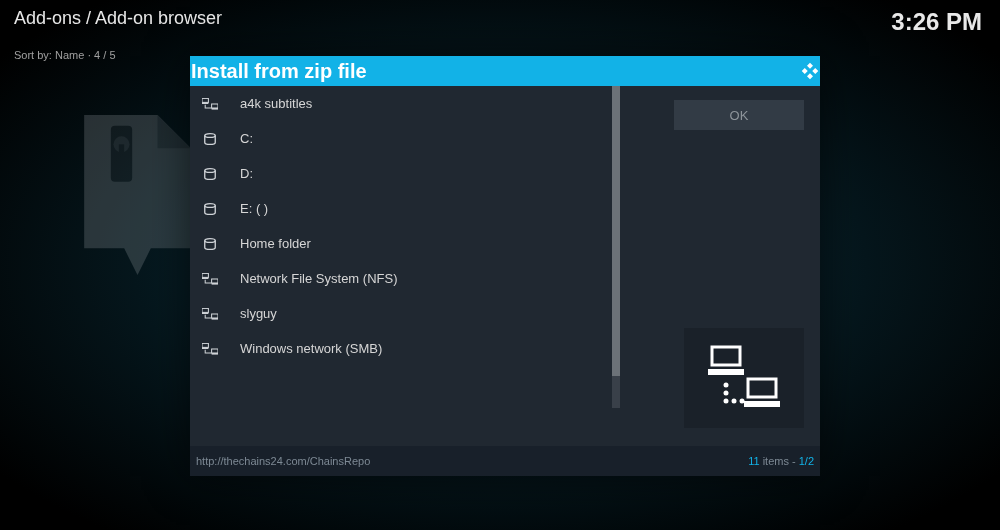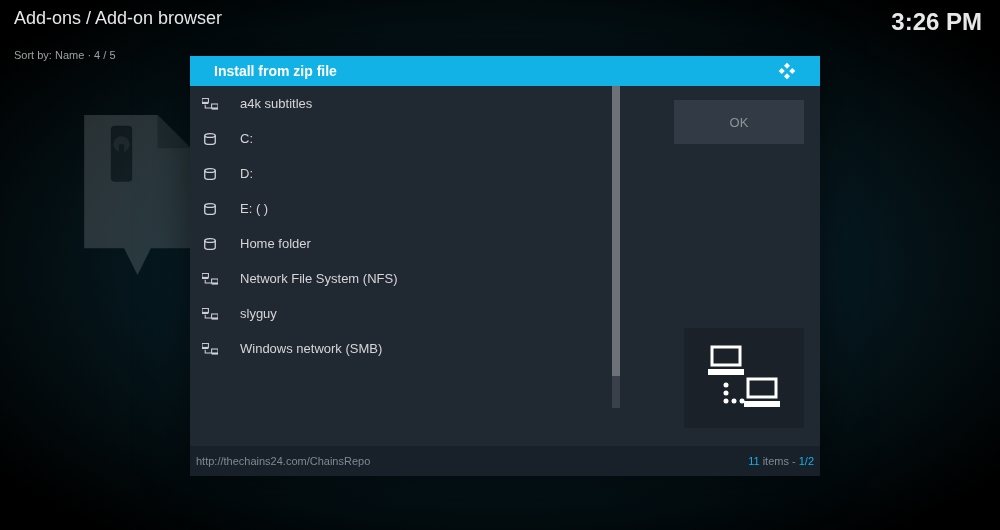--- a/index.html
+++ b/index.html
@@ -3,32 +3,32 @@
   <meta charset="utf-8">
   <style>
     *{margin:0;padding:0;box-sizing:border-box;font-family:Arial,Helvetica,sans-serif}
     body{width:1000px;height:530px;background:radial-gradient(ellipse at center,#0d2933 0%,#061a21 45%,#000 90%);overflow:hidden;position:relative}
     .header{position:absolute;top:8px;left:14px;color:#e8e8e8}
     .header .title{font-size:18px;font-weight:400}
     .header .sub{font-size:11px;color:#a0a0a0;margin-top:20px}
     .clock{position:absolute;top:8px;right:18px;color:#e8e8e8;font-size:24px;font-weight:700}
     .bg-zip{position:absolute;left:70px;top:115px;width:135px;height:160px;opacity:0.25}
     .dialog{position:absolute;left:190px;top:56px;width:630px;height:420px;background:#202831;box-shadow:0 0 40px rgba(0,0,0,0.6)}
-    .dialog-title{background:#12b2e7;color:#fff;height:30px;display:flex;align-items:center;justify-content:space-between;padding:0 24px;font-size:14px;font-weight:700}
+    .dialog-title{background:#12b2e7;color:#fff;height:30px;display:flex;align-items:center;justify-content:space-between;padding:0 1px;font-size:20px;font-weight:700}
     .kodi-logo{width:18px;height:18px}
     .dialog-body{display:flex;height:360px;position:relative}
     .list-col{width:430px;background:#202831;position:relative}
     .list{overflow:hidden}
     .item{display:flex;align-items:center;height:35px;padding:0 12px;color:#d6d6d6;font-size:13px;gap:22px;cursor:pointer}
     .item.selected{background:#12b2e7;color:#fff}
     .item .ico{width:16px;height:16px;display:flex;align-items:center;justify-content:center;flex-shrink:0}
     .scrollbar{position:absolute;right:0;top:0;width:8px;height:322px;background:#394049}
     .scrollbar .thumb{width:8px;height:290px;background:#6c7278}
     .side-col{flex:1;padding:14px 16px 0 40px;display:flex;flex-direction:column;gap:8px;position:relative}
-    .btn{height:44px;background:#2e3740;color:#e6e6e6;display:flex;align-items:center;justify-content:center;font-size:13px;cursor:pointer;border:none;width:130px;margin-left:auto}
+    .btn{height:30px;background:#2e3740;color:#e6e6e6;display:flex;align-items:center;justify-content:center;font-size:13px;cursor:pointer;border:none;width:130px;margin-left:auto}
     .btn.primary{background:#323b45;color:#8d949a}
     .thumb-preview{position:absolute;right:16px;bottom:18px;width:120px;height:100px;background:#1a2129;display:flex;align-items:center;justify-content:center}
     .dialog-footer{height:30px;background:#18202a;display:flex;align-items:center;justify-content:space-between;padding:0 6px;font-size:11px;color:#7d8994}
     .footer-right{color:#7d8994}
     .footer-right .count{color:#12b2e7}
     .footer-right .page{color:#12b2e7}
   </style>
 </head>
 <body>
 

